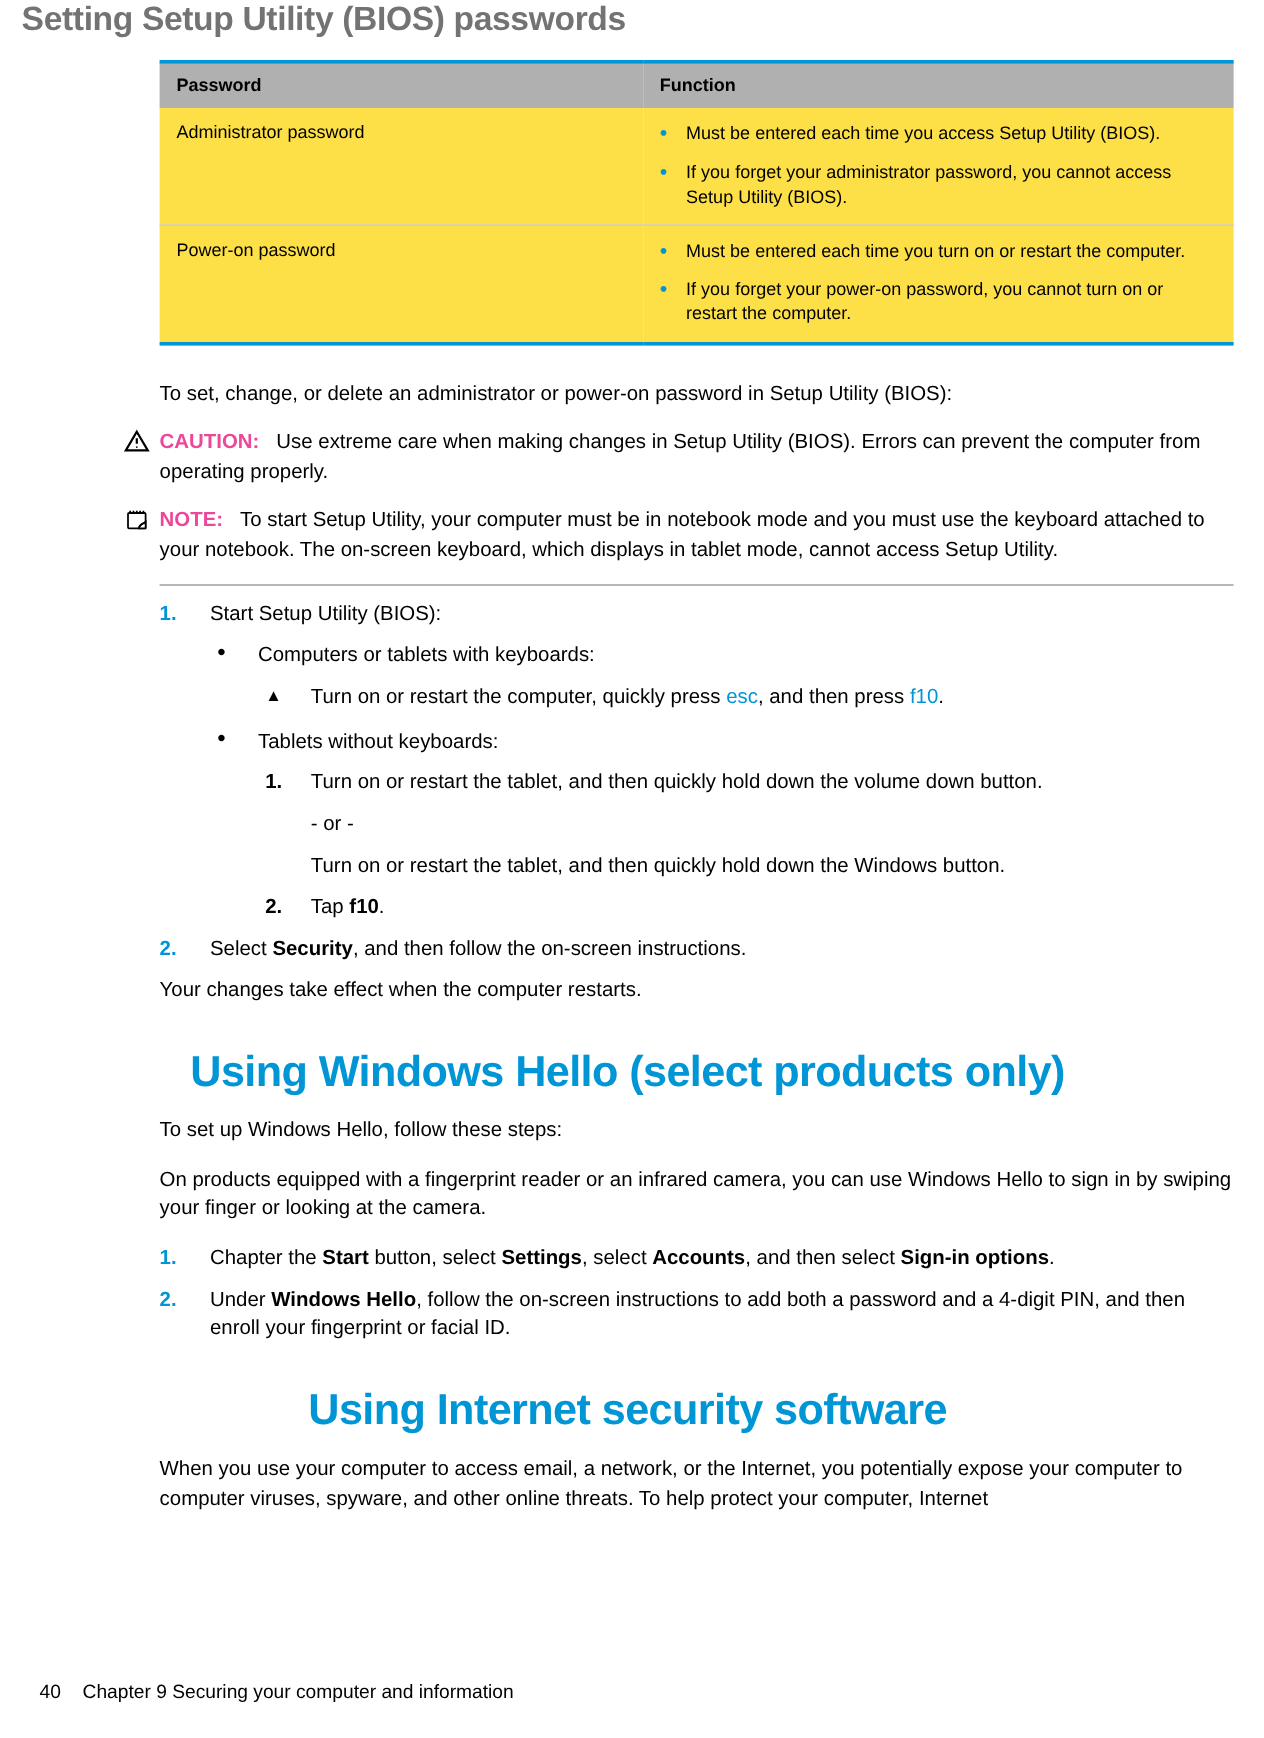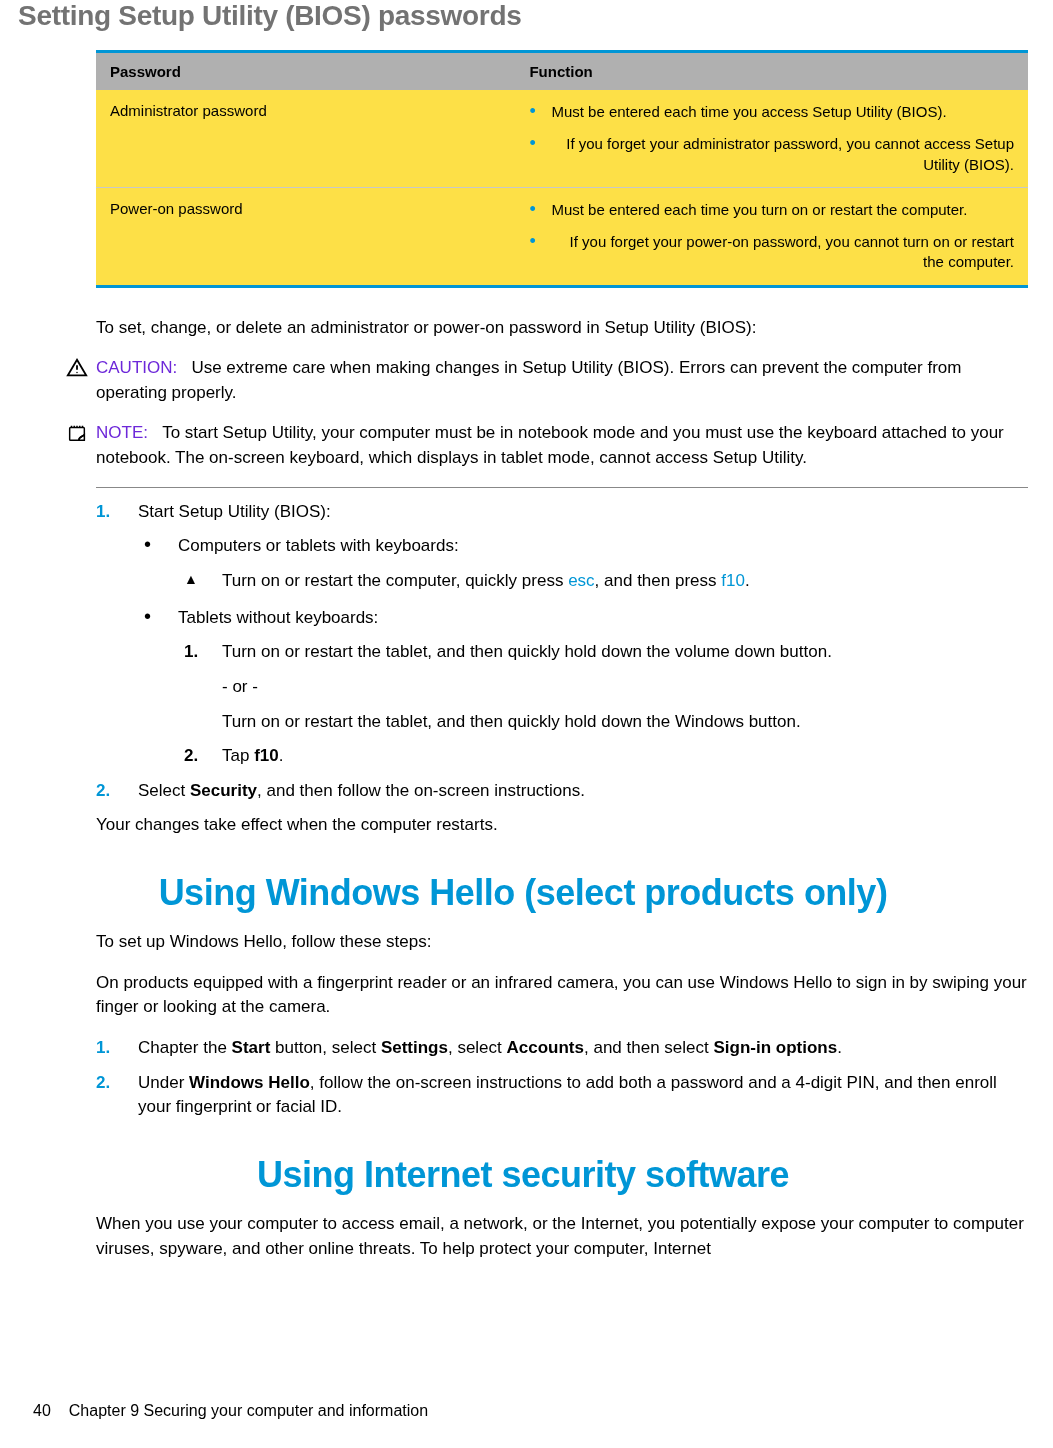--- a/index.html
+++ b/index.html
@@ -21,50 +21,50 @@
       letter-spacing: -0.3px;
     }
     .h1 {
       color: #0096d6;
       font-size: 36px;
       font-weight: 700;
       margin: 34px 0 16px 0;
       letter-spacing: -0.5px;
       text-align: center;
     }
-    .content-indent { margin-left: 78px; }
+    .content-indent { margin-left: 115px; }
 
     
     .pw-table { width: 100%; border-collapse: collapse; margin-bottom: 28px; }
     .pw-table-border-top { border-top: 3px solid #0096d6; }
     .pw-table th {
       background: #b0b0b0; color: #000; font-weight: 700; font-size: 15px;
       text-align: left; padding: 10px 14px; vertical-align: top;
     }
     .pw-table th.col-pw { width: 45%; }
     .pw-table td {
       background: #fde047; font-size: 15px; padding: 12px 14px; vertical-align: top;
       border-top: 1px solid #c8c8c8;
     }
     .pw-table tr:first-child td { border-top: none; }
     .pw-table-border-bottom { border-bottom: 3px solid #0096d6; }
     .func-list { list-style: none; }
     .func-list li { position: relative; padding-left: 22px; margin-bottom: 12px; line-height: 1.35; }
-    .func-list li:last-child { margin-bottom: 0; text-align: right; }
+    .func-list li:last-child { margin-bottom: 0; }
     .func-list li::before {
       content: "•"; color: #0096d6; position: absolute; left: 0; font-size: 18px; line-height: 1;
     }
 
     .para { font-size: 17px; line-height: 1.45; margin-bottom: 16px; }
 
     .callout { position: relative; margin-left: -28px; padding-left: 28px; margin-bottom: 14px; }
     .callout-icon {
       position: absolute; left: -2px; top: 1px; width: 22px; height: 22px;
     }
-    .callout-label { color: #6d28d9; font-weight: 400; }
+    .callout-label { color: #ec4899; font-weight: 700; }
 
     .hr { border: none; border-top: 1px solid #888; margin: 16px 0 12px 0; }
 
     .ol-top { list-style: none; font-size: 17px; }
     .ol-top > li { position: relative; padding-left: 42px; margin-bottom: 10px; line-height: 1.45; }
     .ol-top > li > .num { position: absolute; left: 0; color: #0096d6; font-weight: 700; }
 
     .ul-bullet { list-style: none; margin-top: 10px; }
     .ul-bullet > li { position: relative; padding-left: 40px; margin-bottom: 10px; }
     .ul-bullet > li::before { content: "•"; position: absolute; left: 6px; font-size: 20px; line-height: 1; }

